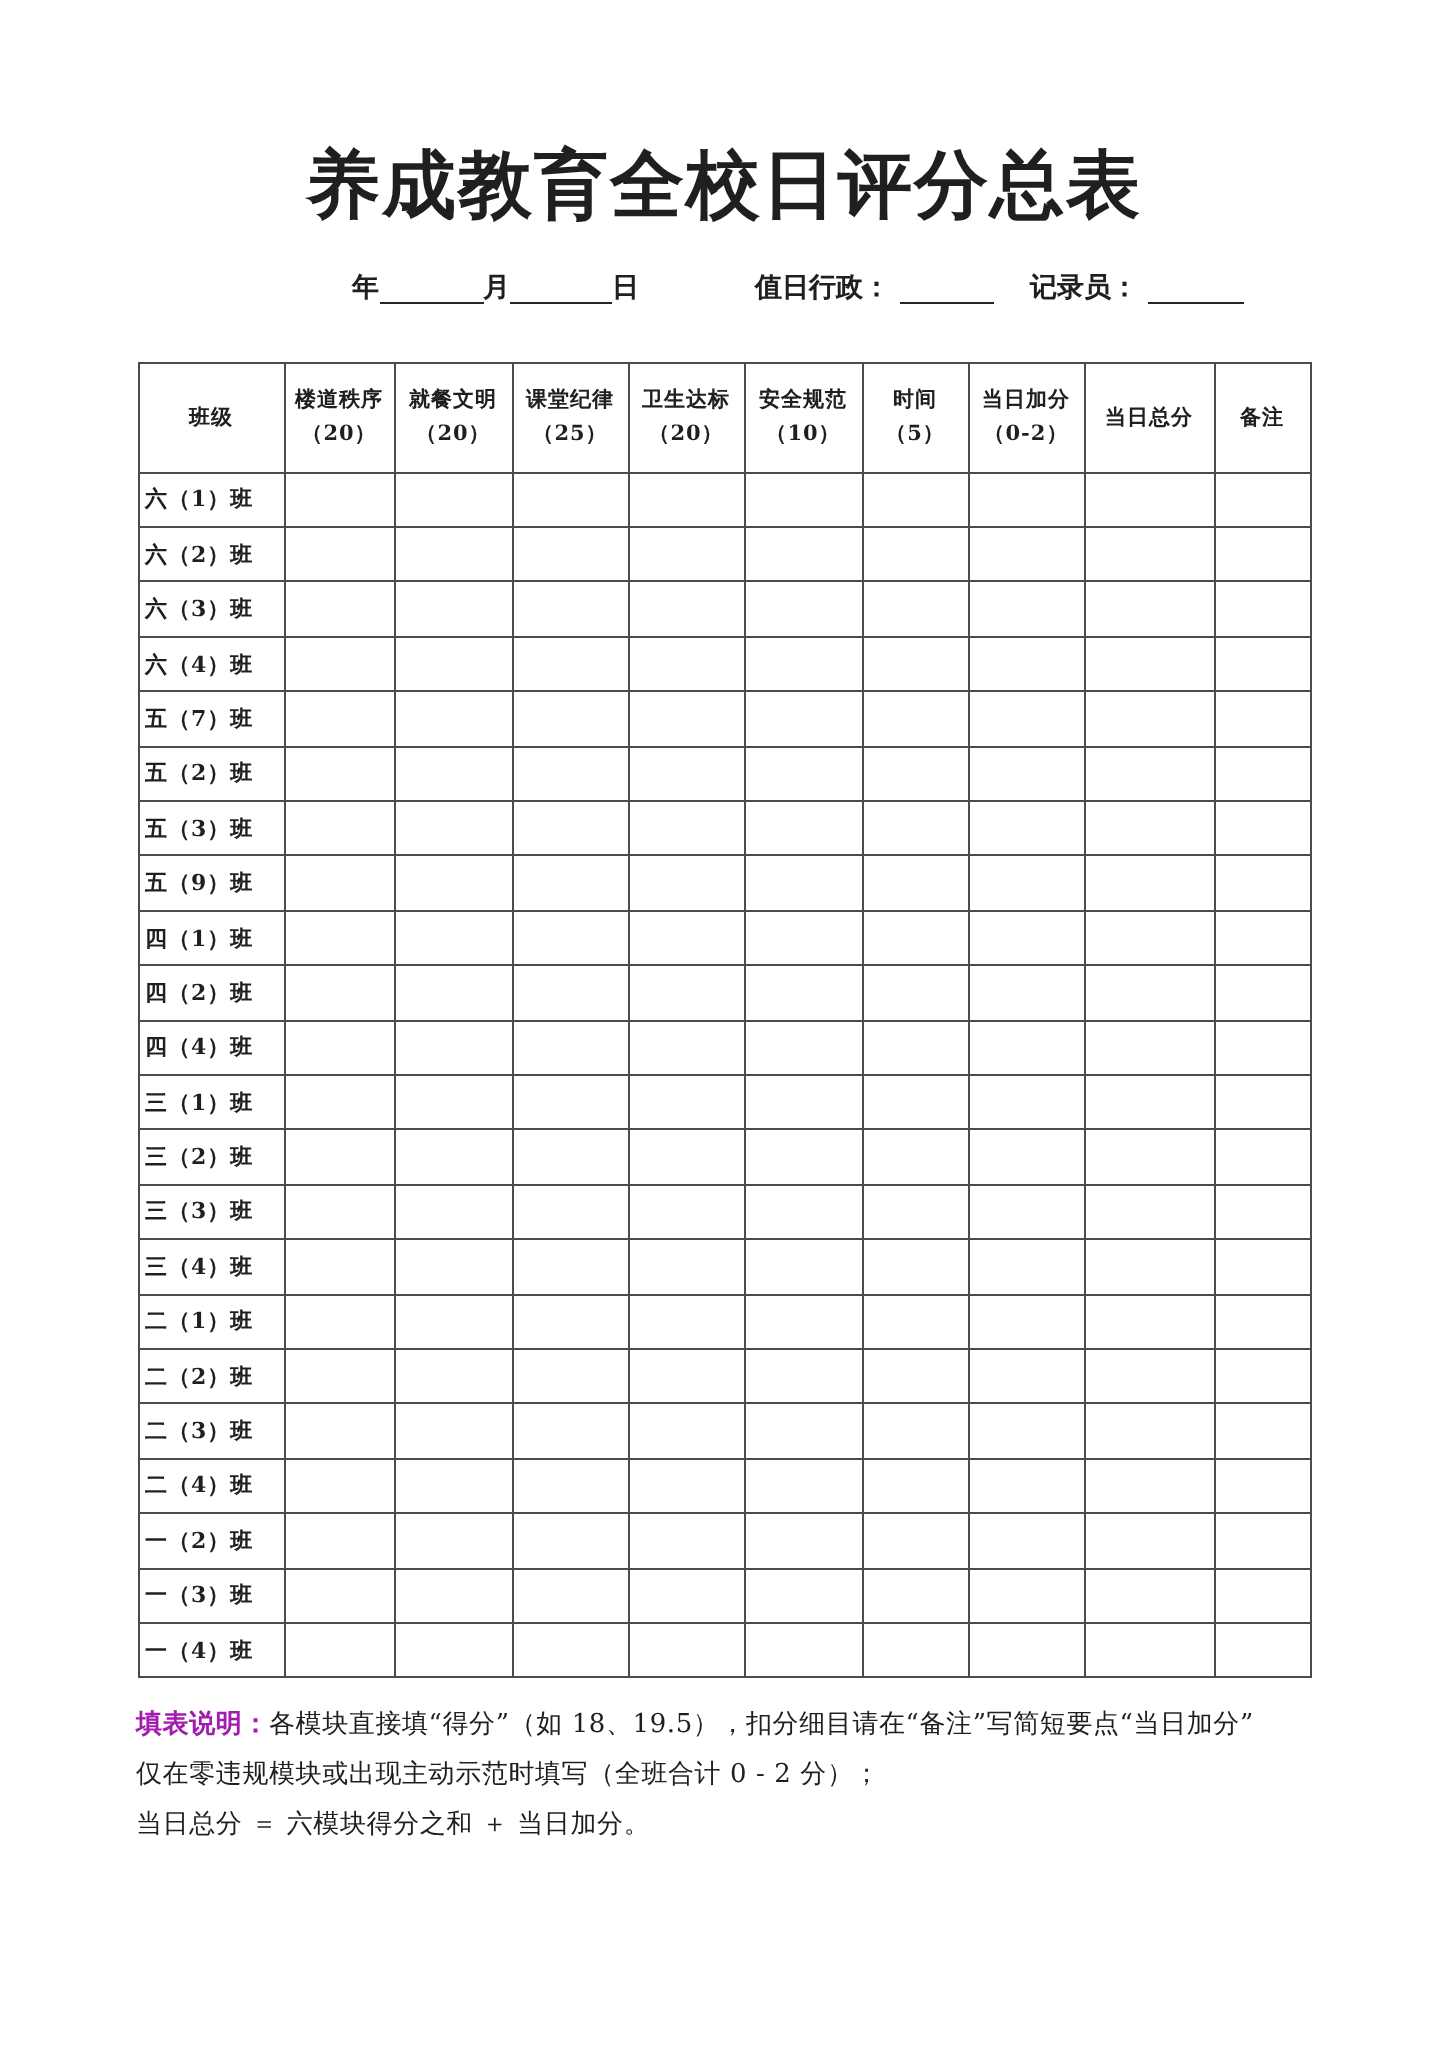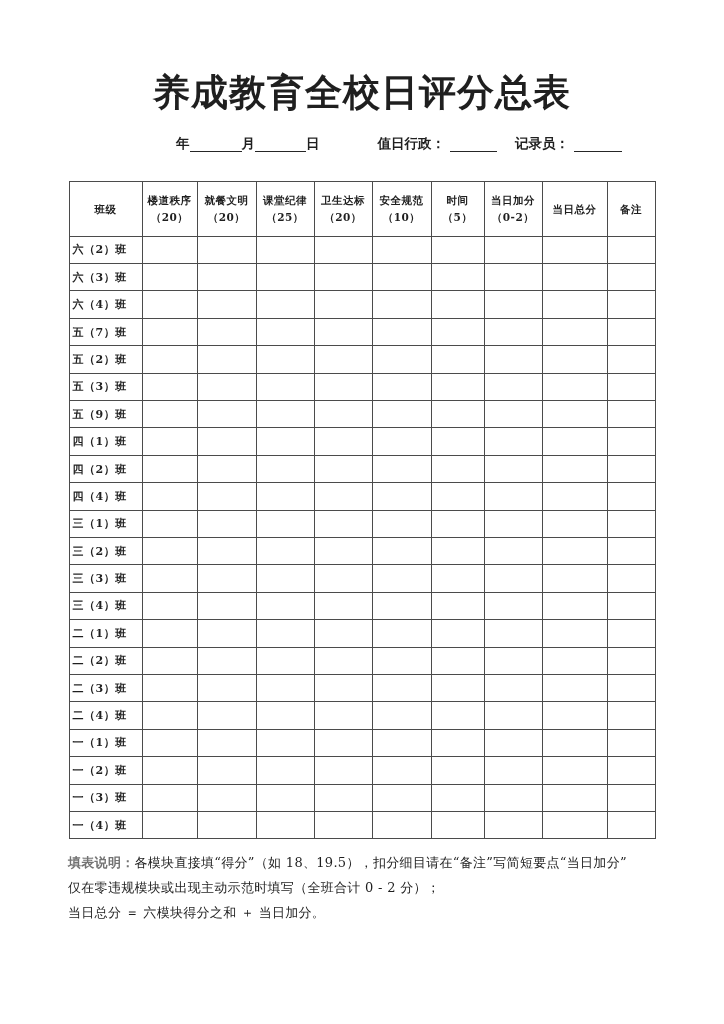--- a/index.html
+++ b/index.html
@@ -77,21 +77,21 @@
   }
   td.score-cell { background: #ffffff; }
   .notes {
     width: 588px;
     margin: 11px auto 0 auto;
     font-size: 13px;
     line-height: 25px;
     letter-spacing: 0.3px;
   }
   .note-label {
-    color: #737373;
+    color: #a21caf;
     font-weight: 700;
   }
 </style>
 </head>
 <body>
 
 <div class="page">
 
   <h1 class="title">养成教育全校日评分总表</h1>
 
@@ -158,20 +158,32 @@
           <th>
             <div>当日总分</div>
           </th>
           <th>
             <div>备注</div>
           </th>
         </tr>
     </thead>
     <tbody id="table-body">
         <tr>
+          <td class="row-label">六（1）班</td>
+          <td class="score-cell"></td>
+          <td class="score-cell"></td>
+          <td class="score-cell"></td>
+          <td class="score-cell"></td>
+          <td class="score-cell"></td>
+          <td class="score-cell"></td>
+          <td class="score-cell"></td>
+          <td class="score-cell"></td>
+          <td class="score-cell"></td>
+        </tr>
+        <tr>
           <td class="row-label">六（2）班</td>
           <td class="score-cell"></td>
           <td class="score-cell"></td>
           <td class="score-cell"></td>
           <td class="score-cell"></td>
           <td class="score-cell"></td>
           <td class="score-cell"></td>
           <td class="score-cell"></td>
           <td class="score-cell"></td>
           <td class="score-cell"></td>
@@ -363,32 +375,20 @@
           <td class="score-cell"></td>
           <td class="score-cell"></td>
           <td class="score-cell"></td>
           <td class="score-cell"></td>
           <td class="score-cell"></td>
           <td class="score-cell"></td>
           <td class="score-cell"></td>
         </tr>
         <tr>
           <td class="row-label">二（4）班</td>
-          <td class="score-cell"></td>
-          <td class="score-cell"></td>
-          <td class="score-cell"></td>
-          <td class="score-cell"></td>
-          <td class="score-cell"></td>
-          <td class="score-cell"></td>
-          <td class="score-cell"></td>
-          <td class="score-cell"></td>
-          <td class="score-cell"></td>
-        </tr>
-        <tr>
-          <td class="row-label">一（1）班</td>
           <td class="score-cell"></td>
           <td class="score-cell"></td>
           <td class="score-cell"></td>
           <td class="score-cell"></td>
           <td class="score-cell"></td>
           <td class="score-cell"></td>
           <td class="score-cell"></td>
           <td class="score-cell"></td>
           <td class="score-cell"></td>
         </tr>

